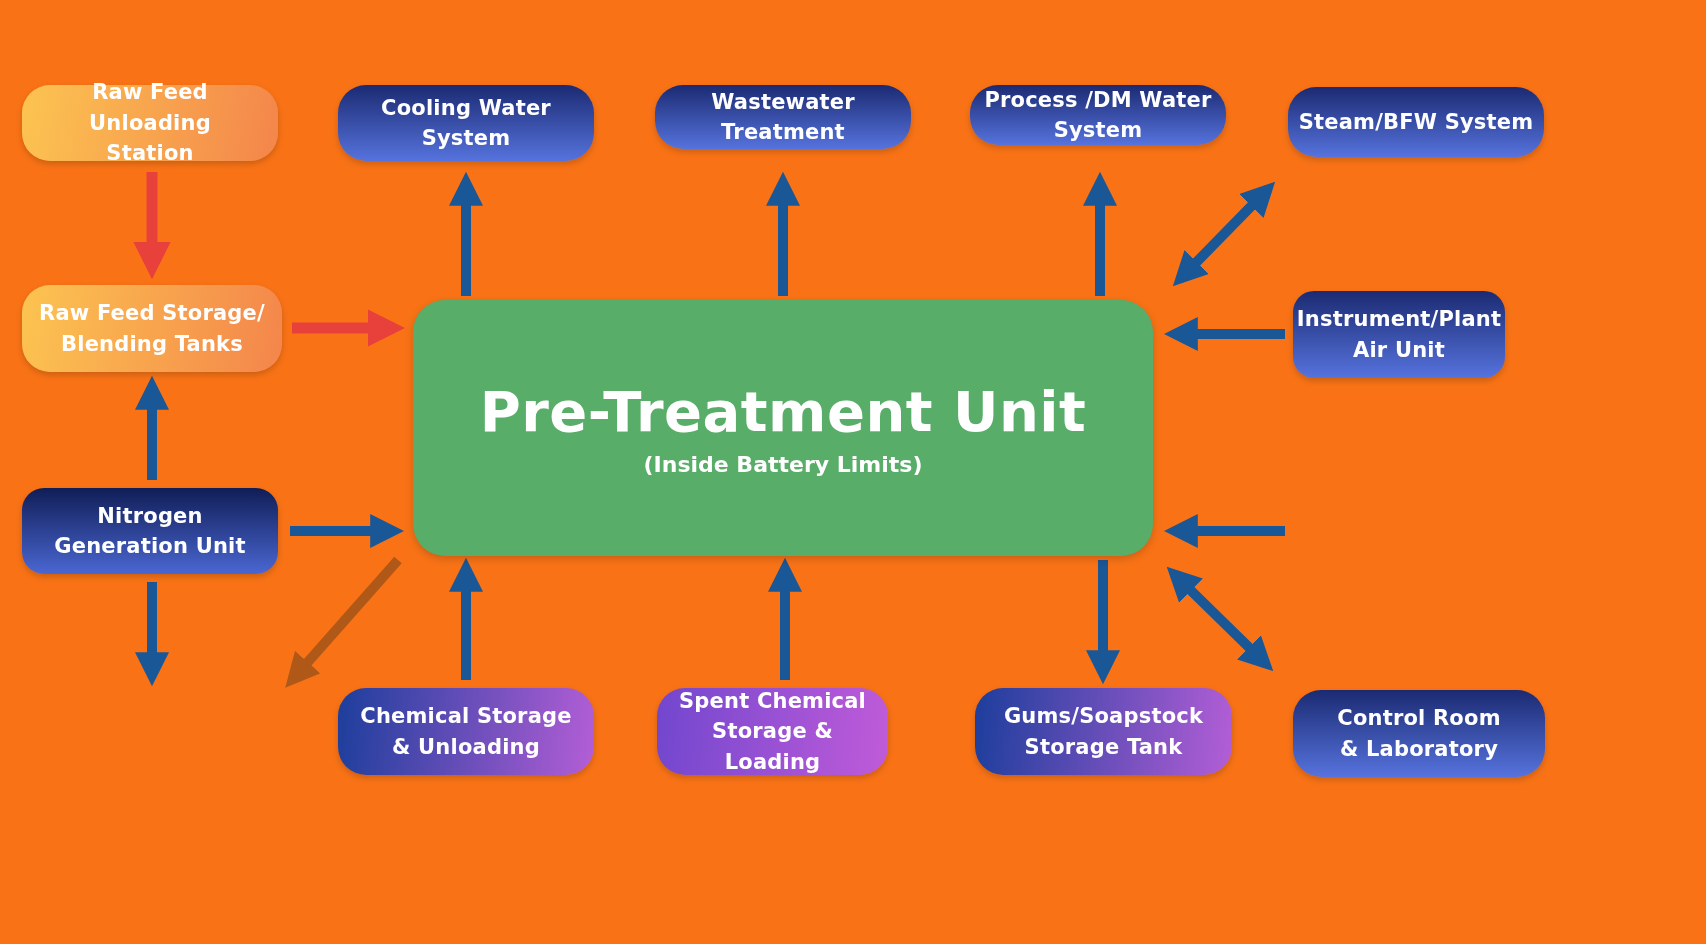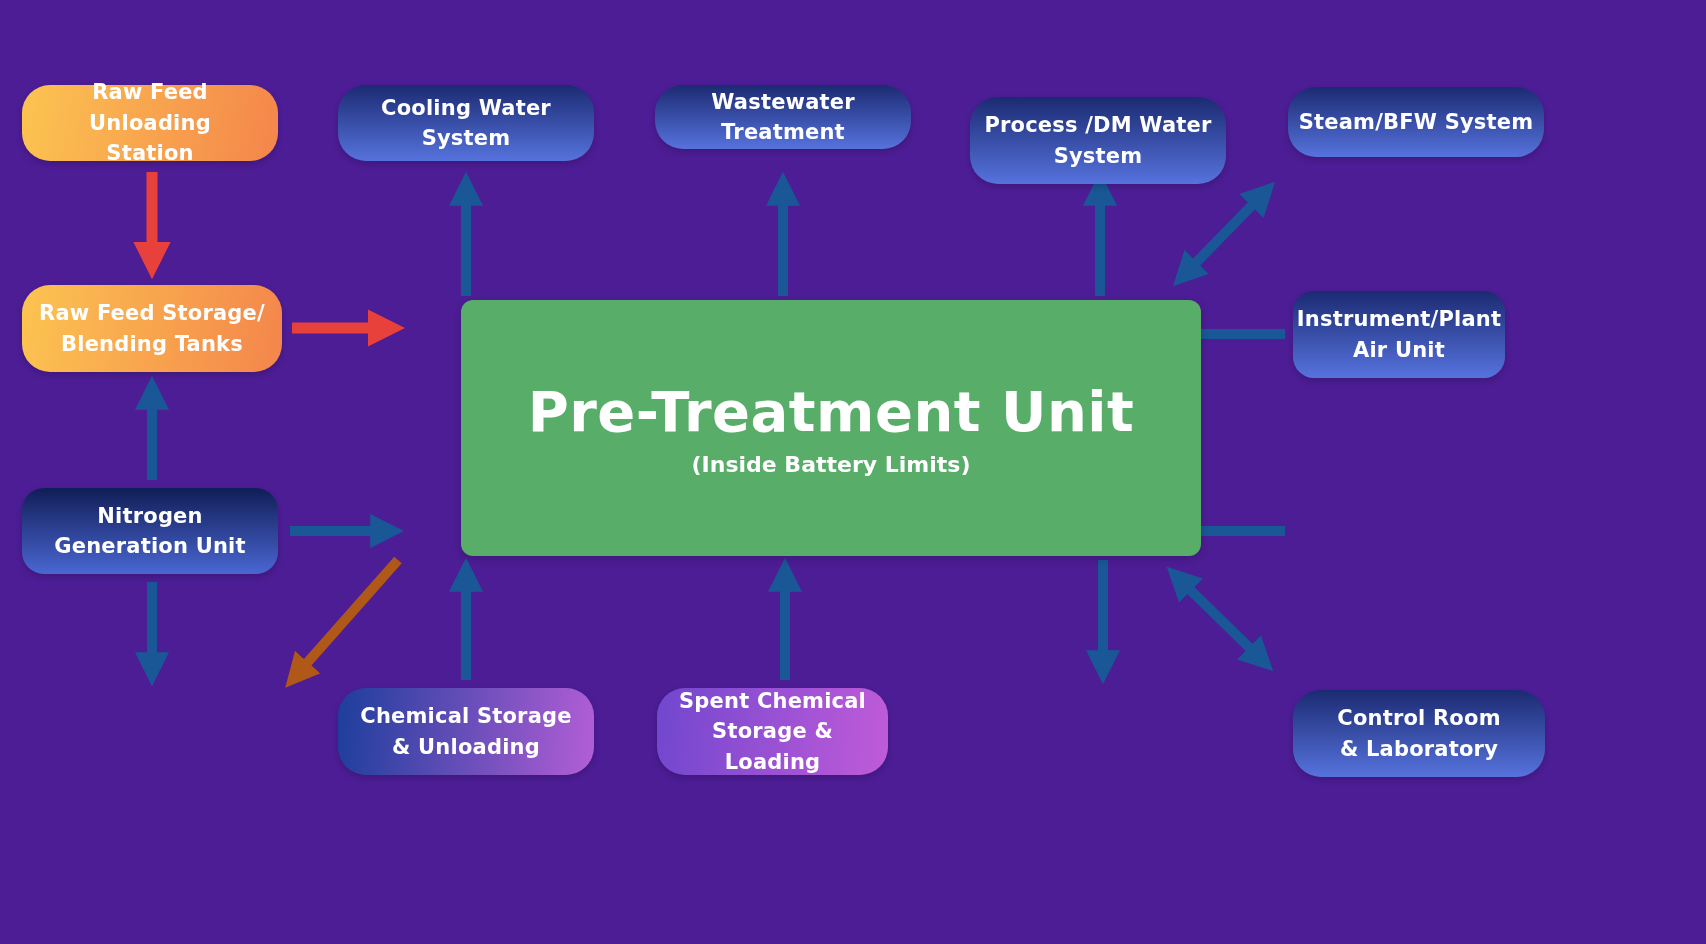--- a/index.html
+++ b/index.html
@@ -6,21 +6,21 @@
   html, body {
     margin: 0;
     padding: 0;
     background: #f1f0ee;
     font-family: "DejaVu Sans", "Liberation Sans", sans-serif;
   }
   .canvas {
     position: relative;
     width: 1706px;
     height: 944px;
-    background: #4c1d95;
+    background: #f97316;
     overflow: hidden;
   }
   .edges-layer {
     position: absolute;
     left: 0; top: 0;
     width: 1706px; height: 944px;
     pointer-events: none;
   }
   .node {
     position: absolute;
@@ -43,29 +43,28 @@
   .grad-blue        { background: linear-gradient(180deg, #1b2a72 0%, #5673dd 100%); }
   .grad-navy        { background: linear-gradient(180deg, #101d56 0%, #4a67d2 100%); }
   .grad-green-yellow{ background: linear-gradient(95deg, #58b96b 0%, #b5d94c 100%); }
   .grad-blue-purple { background: linear-gradient(95deg, #1d3e9c 0%, #b35ed6 100%); }
   .grad-purple      { background: linear-gradient(95deg, #7147ce 0%, #c05bd9 100%); }
   .center-box {
     position: absolute;
     left: 413px; top: 300px;
     width: 740px; height: 256px;
     background: #58ad68;
-    border-radius: 12px;
+    border-radius: 32px;
     display: flex;
     flex-direction: column;
     align-items: center;
     justify-content: center;
     gap: 8px;
     color: #ffffff;
     box-shadow: 0 3px 8px rgba(0,0,0,0.18);
-    margin-left: 48px;
   }
   .center-title {
     font-size: 56px;
     font-weight: bold;
     letter-spacing: 0.5px;
   }
   .center-subtitle {
     font-size: 22px;
     font-weight: bold;
   }
@@ -115,21 +114,21 @@
 
   <div class="node grad-orange" style="left:22px; top:85px; width:256px; height:76px;">Raw Feed Unloading
 Station</div>
 
   <div class="node grad-blue" style="left:338px; top:85px; width:256px; height:76px;">Cooling Water
 System</div>
 
   <div class="node grad-blue" style="left:655px; top:85px; width:256px; height:64px;">Wastewater
 Treatment</div>
 
-  <div class="node grad-blue" style="left:970px; top:97px; width:256px; height:87px;">Process /DM Water
+  <div class="node grad-blue" style="left:970px; top:85px; width:256px; height:60px;">Process /DM Water
 System</div>
 
   <div class="node grad-blue" style="left:1288px; top:87px; width:256px; height:70px;">Steam/BFW System</div>
 
   <div class="node grad-orange" style="left:22px; top:285px; width:260px; height:87px;">Raw Feed Storage/
 Blending Tanks</div>
 
   <div class="node grad-blue" style="left:1293px; top:291px; width:212px; height:87px;border-radius:21px;">Instrument/Plant
 Air Unit</div>
 
@@ -137,20 +136,22 @@
 Generation Unit</div>
 
 
 
   <div class="node grad-blue-purple" style="left:338px; top:688px; width:256px; height:87px;">Chemical Storage
 &amp; Unloading</div>
 
   <div class="node grad-purple" style="left:657px; top:688px; width:231px; height:87px;">Spent Chemical
 Storage &amp; Loading</div>
 
+  <div class="node grad-blue-purple" style="left:975px; top:688px; width:257px; height:87px;">Gums/Soapstock
+Storage Tank</div>
 
   <div class="node grad-blue" style="left:1293px; top:690px; width:252px; height:87px;">Control Room
 &amp; Laboratory</div>
 
   <div class="center-box">
     <div class="center-title">Pre-Treatment Unit</div>
     <div class="center-subtitle">(Inside Battery Limits)</div>
   </div>
 
 </div>

